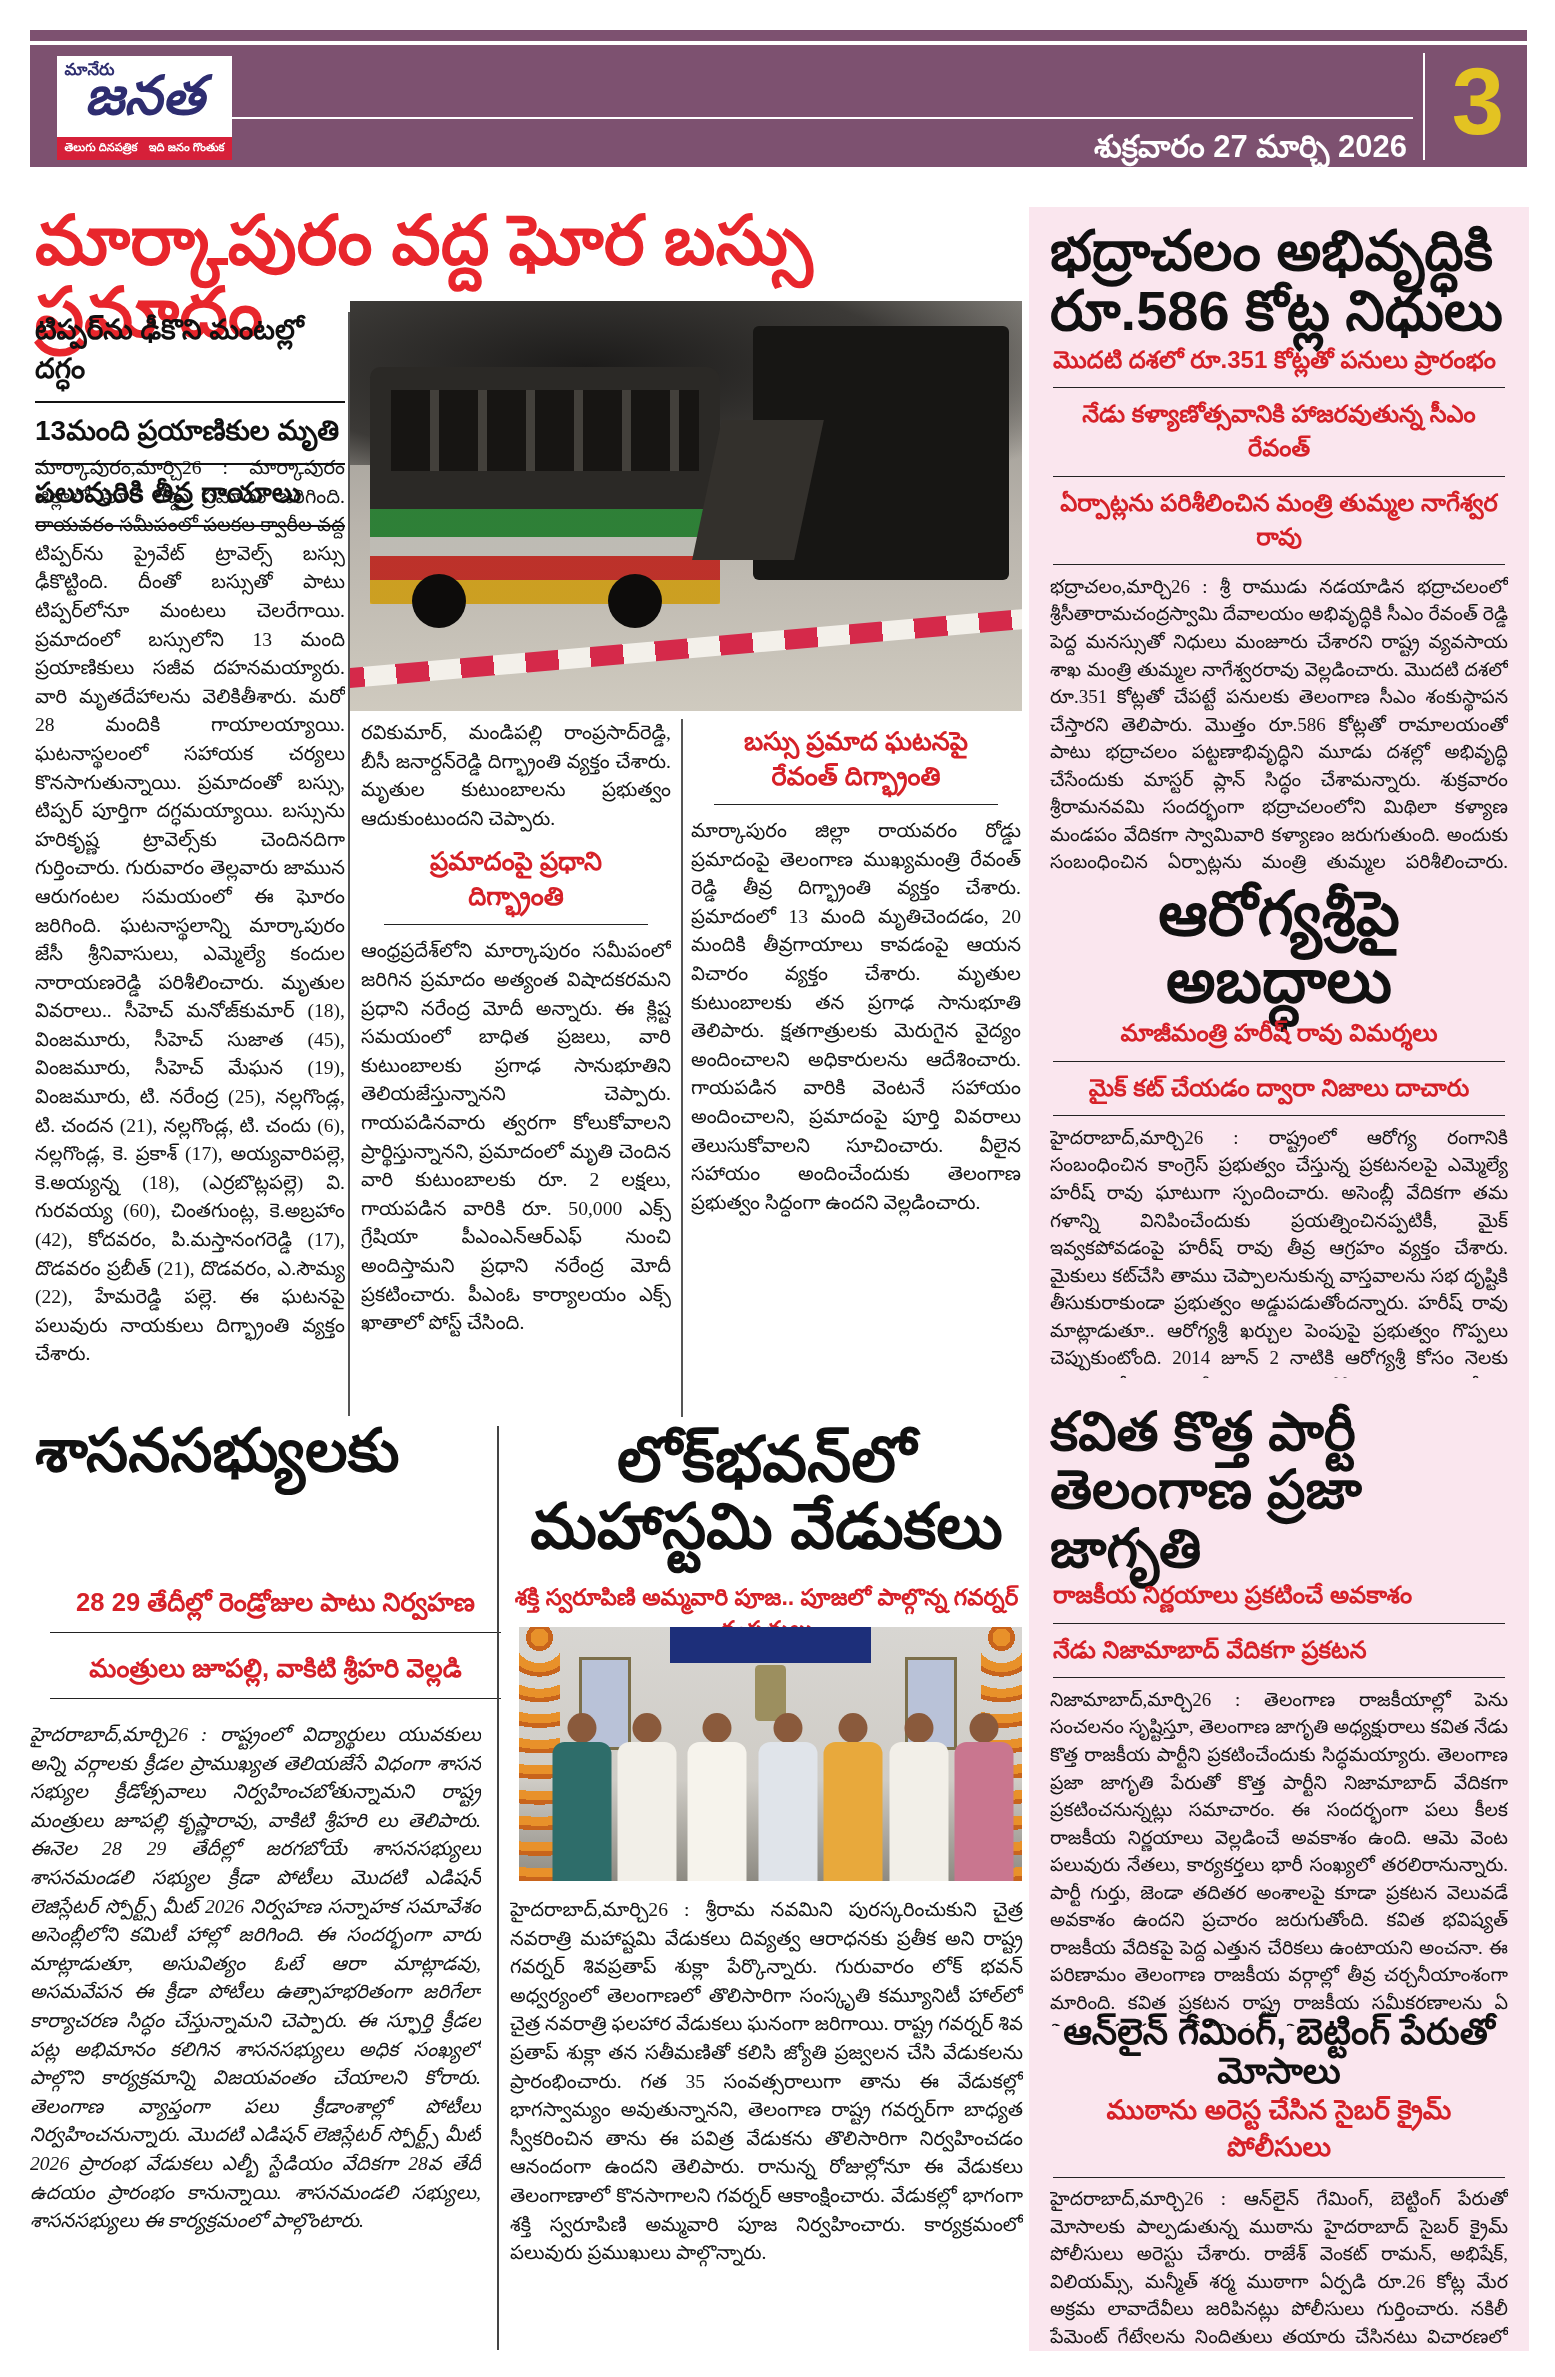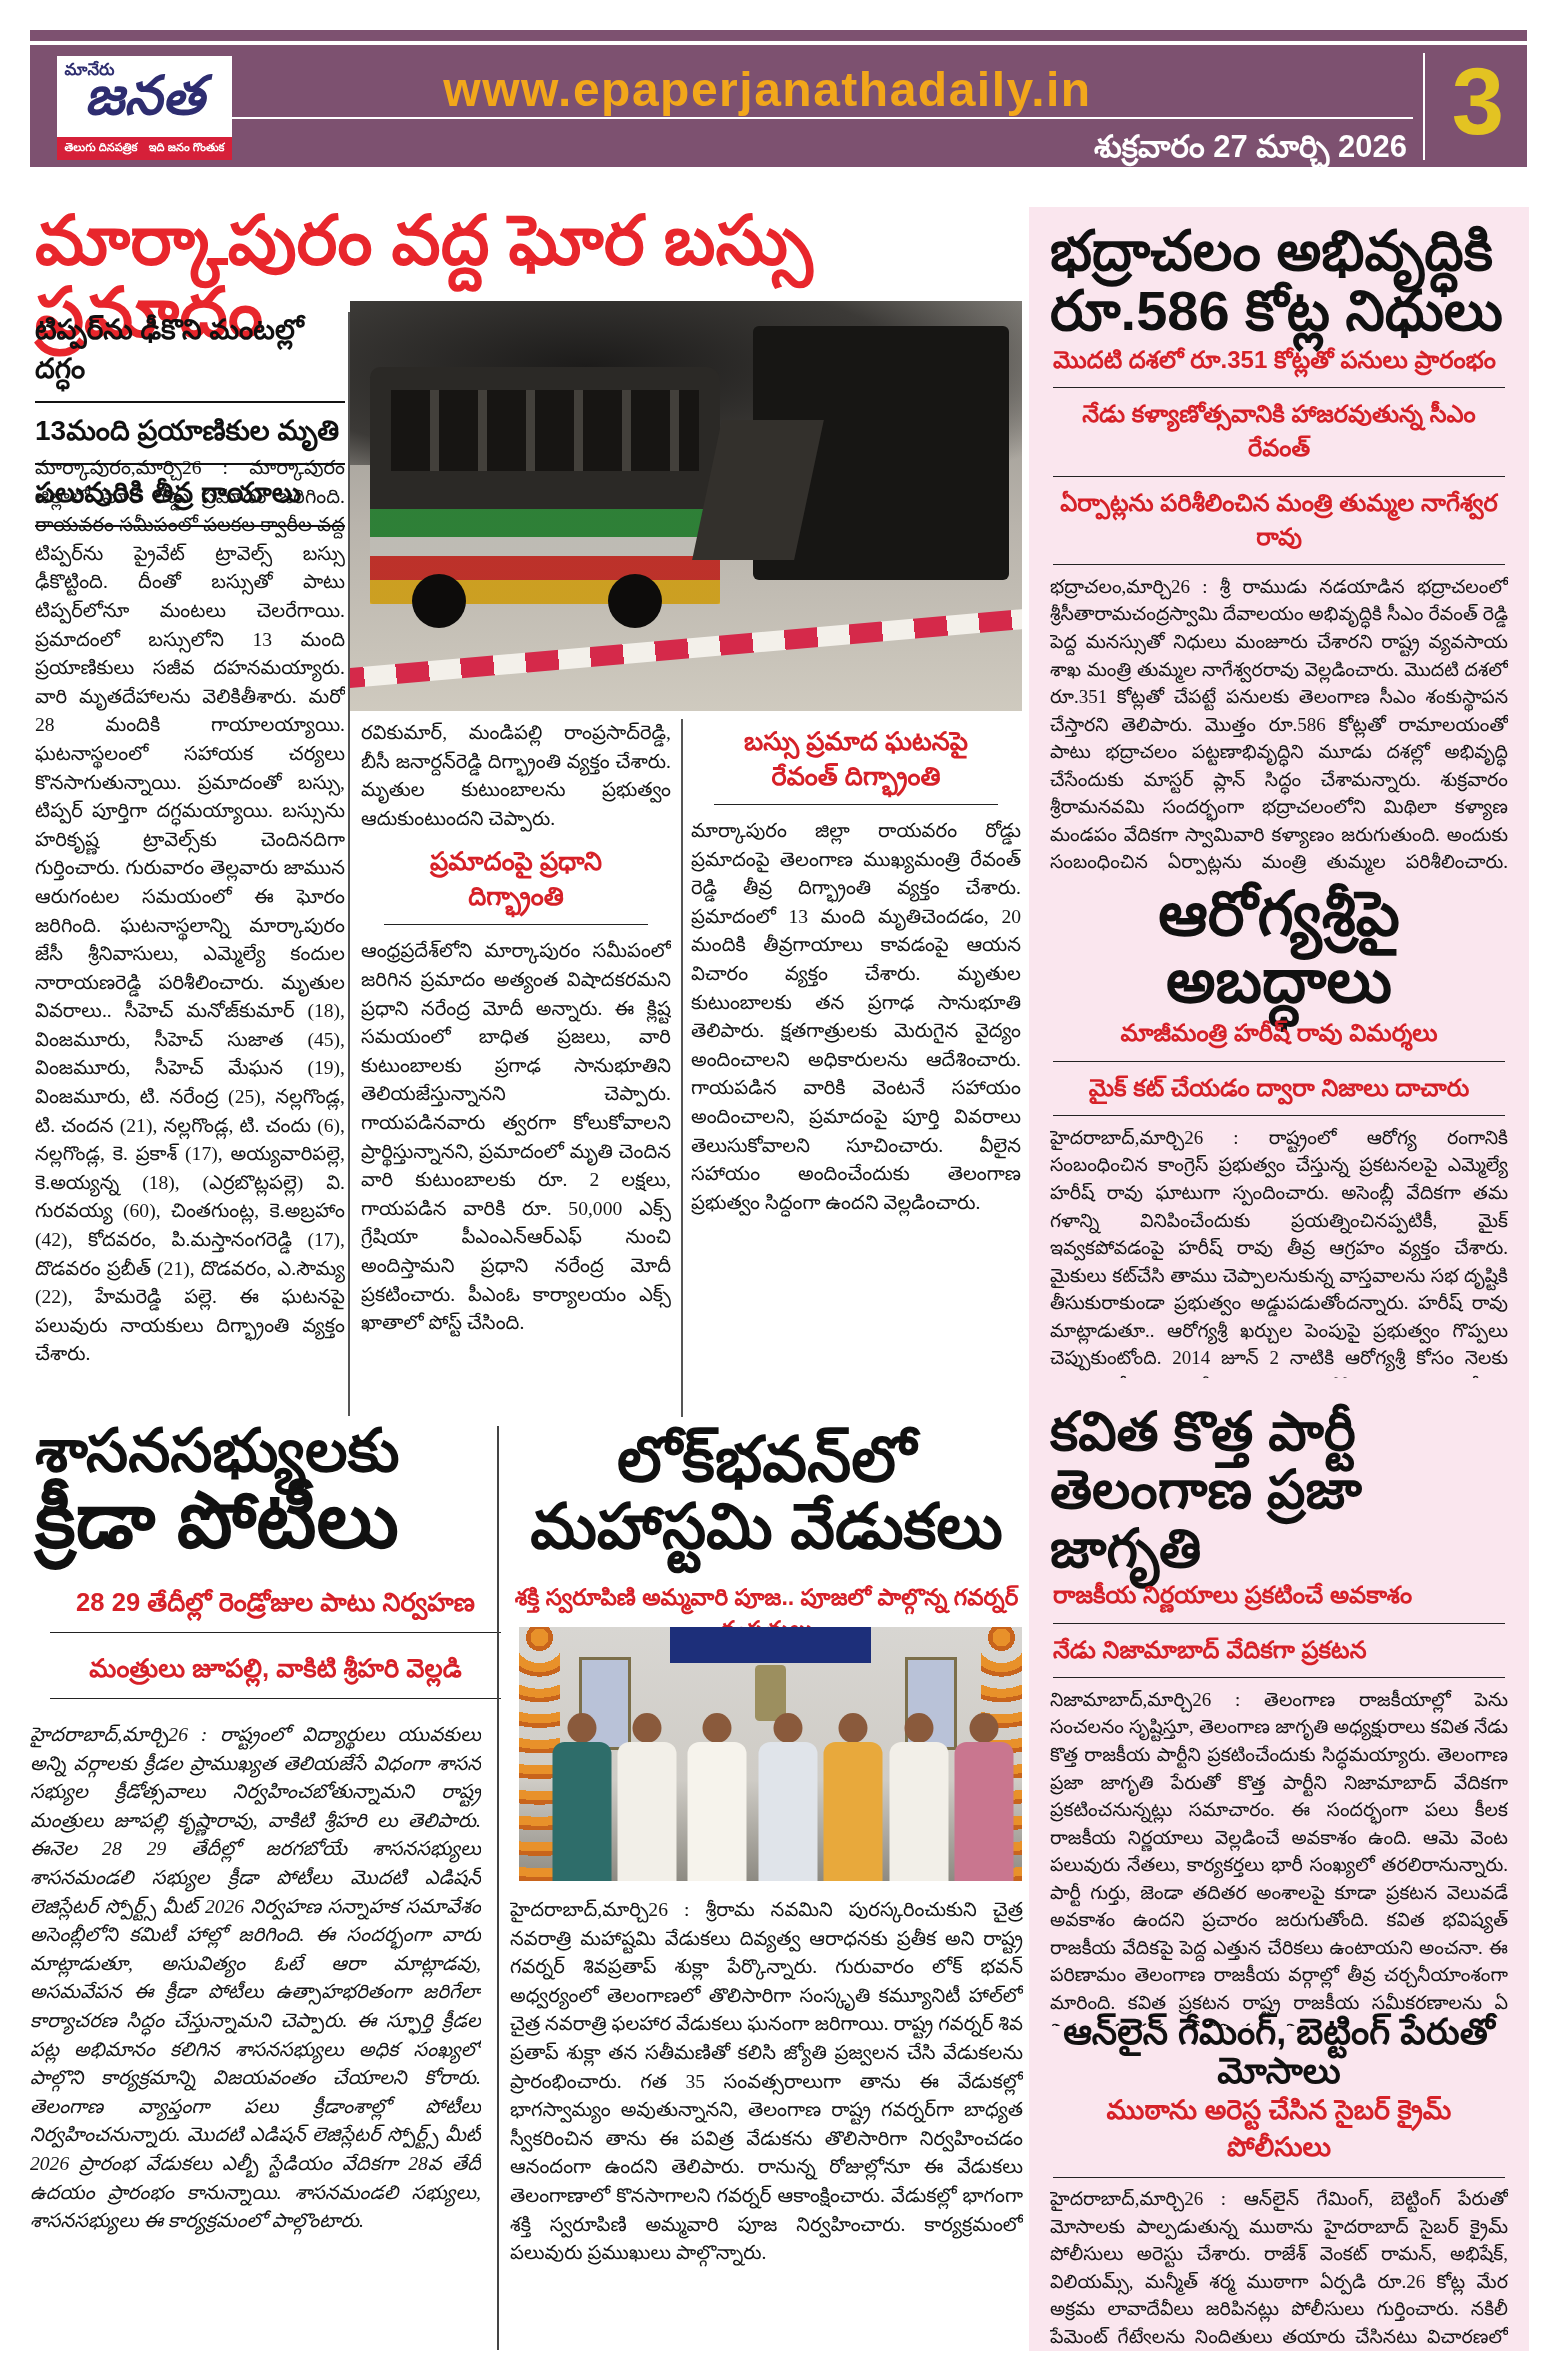--- a/index.html
+++ b/index.html
@@ -92,21 +92,20 @@
   <div class="hdr-strip"></div>
   <div class="hdr-band">
     <div class="logo-box">
       <div class="logo-top">మానేరు</div>
       <div class="logo-main">జనత</div>
       <div class="logo-strip">
         <span>తెలుగు దినపత్రిక</span>
         <span>ఇది జనం గొంతుక</span>
       </div>
     </div>
-    <div class="hdr-url">www.epaperjanathadaily.in</div>
     <div class="hdr-rule"></div>
     <div class="hdr-date">శుక్రవారం 27 మార్చి 2026</div>
     <div class="hdr-vline"></div>
     <div class="hdr-pageno">3</div>
   </div>
 
   <div class="bus-headline">మార్కాపురం వద్ద ఘోర బస్సు ప్రమాదం</div>
 
   <div class="decks">
     <div class="deck-item">టిప్పర్‌ను ఢీకొని మంటల్లో దగ్ధం</div>
@@ -139,21 +138,20 @@
     <div class="body-txt">ఆంధ్రప్రదేశ్‌లోని మార్కాపురం సమీపంలో జరిగిన ప్రమాదం అత్యంత విషాదకరమని ప్రధాని నరేంద్ర మోదీ అన్నారు. ఈ క్లిష్ట సమయంలో బాధిత ప్రజలు, వారి కుటుంబాలకు ప్రగాఢ సానుభూతిని తెలియజేస్తున్నానని చెప్పారు. గాయపడినవారు త్వరగా కోలుకోవాలని ప్రార్థిస్తున్నానని, ప్రమాదంలో మృతి చెందిన వారి కుటుంబాలకు రూ. 2 లక్షలు, గాయపడిన వారికి రూ. 50,000 ఎక్స్ గ్రేషియా పీఎంఎన్ఆర్ఎఫ్ నుంచి అందిస్తామని ప్రధాని నరేంద్ర మోదీ ప్రకటించారు. పీఎంఓ కార్యాలయం ఎక్స్ ఖాతాలో పోస్ట్ చేసింది.</div>
   </div>
 
   <div class="col3">
     <div class="crosshead">బస్సు ప్రమాద ఘటనపై రేవంత్ దిగ్భ్రాంతి</div>
     <div class="body-txt">మార్కాపురం జిల్లా రాయవరం రోడ్డు ప్రమాదంపై తెలంగాణ ముఖ్యమంత్రి రేవంత్ రెడ్డి తీవ్ర దిగ్భ్రాంతి వ్యక్తం చేశారు. ప్రమాదంలో 13 మంది మృతిచెందడం, 20 మందికి తీవ్రగాయాలు కావడంపై ఆయన విచారం వ్యక్తం చేశారు. మృతుల కుటుంబాలకు తన ప్రగాఢ సానుభూతి తెలిపారు. క్షతగాత్రులకు మెరుగైన వైద్యం అందించాలని అధికారులను ఆదేశించారు. గాయపడిన వారికి వెంటనే సహాయం అందించాలని, ప్రమాదంపై పూర్తి వివరాలు తెలుసుకోవాలని సూచించారు. వీలైన సహాయం అందించేందుకు తెలంగాణ ప్రభుత్వం సిద్ధంగా ఉందని వెల్లడించారు.</div>
   </div>
 
   <div class="sports-headline">
     <div class="sports-h1">శాసనసభ్యులకు</div>
-    <div class="sports-h2">క్రీడా పోటీలు</div>
   </div>
   <div class="sports-sub1 subhead-red">28 29 తేదీల్లో రెండ్రోజుల పాటు నిర్వహణ</div>
   <div class="sports-sub2 subhead-red">మంత్రులు జూపల్లి, వాకిటి శ్రీహరి వెల్లడి</div>
   <div class="sports-body body-txt">హైదరాబాద్,మార్చి26 : రాష్ట్రంలో విద్యార్థులు యువకులు అన్ని వర్గాలకు క్రీడల ప్రాముఖ్యత తెలియజేసే విధంగా శాసన సభ్యుల క్రీడోత్సవాలు నిర్వహించబోతున్నామని రాష్ట్ర మంత్రులు జూపల్లి కృష్ణారావు, వాకిటి శ్రీహరి లు తెలిపారు. ఈనెల 28 29 తేదీల్లో జరగబోయే శాసనసభ్యులు శాసనమండలి సభ్యుల క్రీడా పోటీలు మొదటి ఎడిషన్ లెజిస్లేటర్ స్పోర్ట్స్ మీట్ 2026 నిర్వహణ సన్నాహక సమావేశం అసెంబ్లీలోని కమిటీ హాల్లో జరిగింది. ఈ సందర్భంగా వారు మాట్లాడుతూ, అసువిత్యం ఓటే ఆరా మాట్లాడవు, అసమవేపన ఈ క్రీడా పోటీలు ఉత్సాహభరితంగా జరిగేలా కార్యాచరణ సిద్ధం చేస్తున్నామని చెప్పారు. ఈ స్ఫూర్తి క్రీడల పట్ల అభిమానం కలిగిన శాసనసభ్యులు అధిక సంఖ్యలో పాల్గొని కార్యక్రమాన్ని విజయవంతం చేయాలని కోరారు. తెలంగాణ వ్యాప్తంగా పలు క్రీడాంశాల్లో పోటీలు నిర్వహించనున్నారు. మొదటి ఎడిషన్ లెజిస్లేటర్ స్పోర్ట్స్ మీట్ 2026 ప్రారంభ వేడుకలు ఎల్బీ స్టేడియం వేదికగా 28వ తేదీ ఉదయం ప్రారంభం కానున్నాయి. శాసనమండలి సభ్యులు, శాసనసభ్యులు ఈ కార్యక్రమంలో పాల్గొంటారు.</div>
 
   <div class="vdiv-bl"></div>
 
   <div class="lok-headline">
     <div>లోక్‌భవన్‌లో</div>
     <div>మహాస్టమి వేడుకలు</div>

